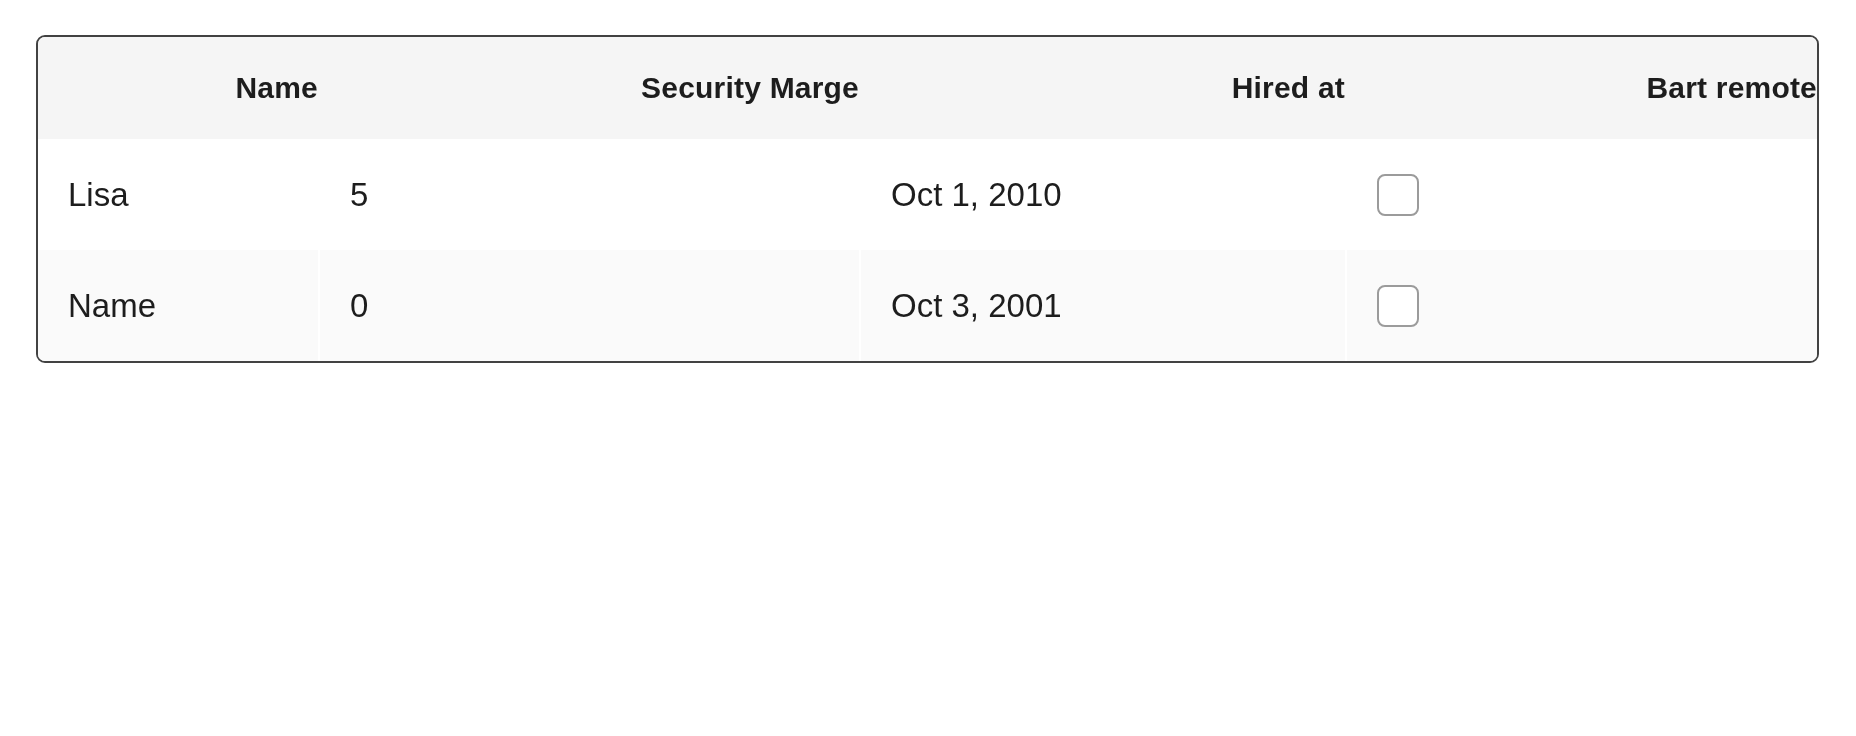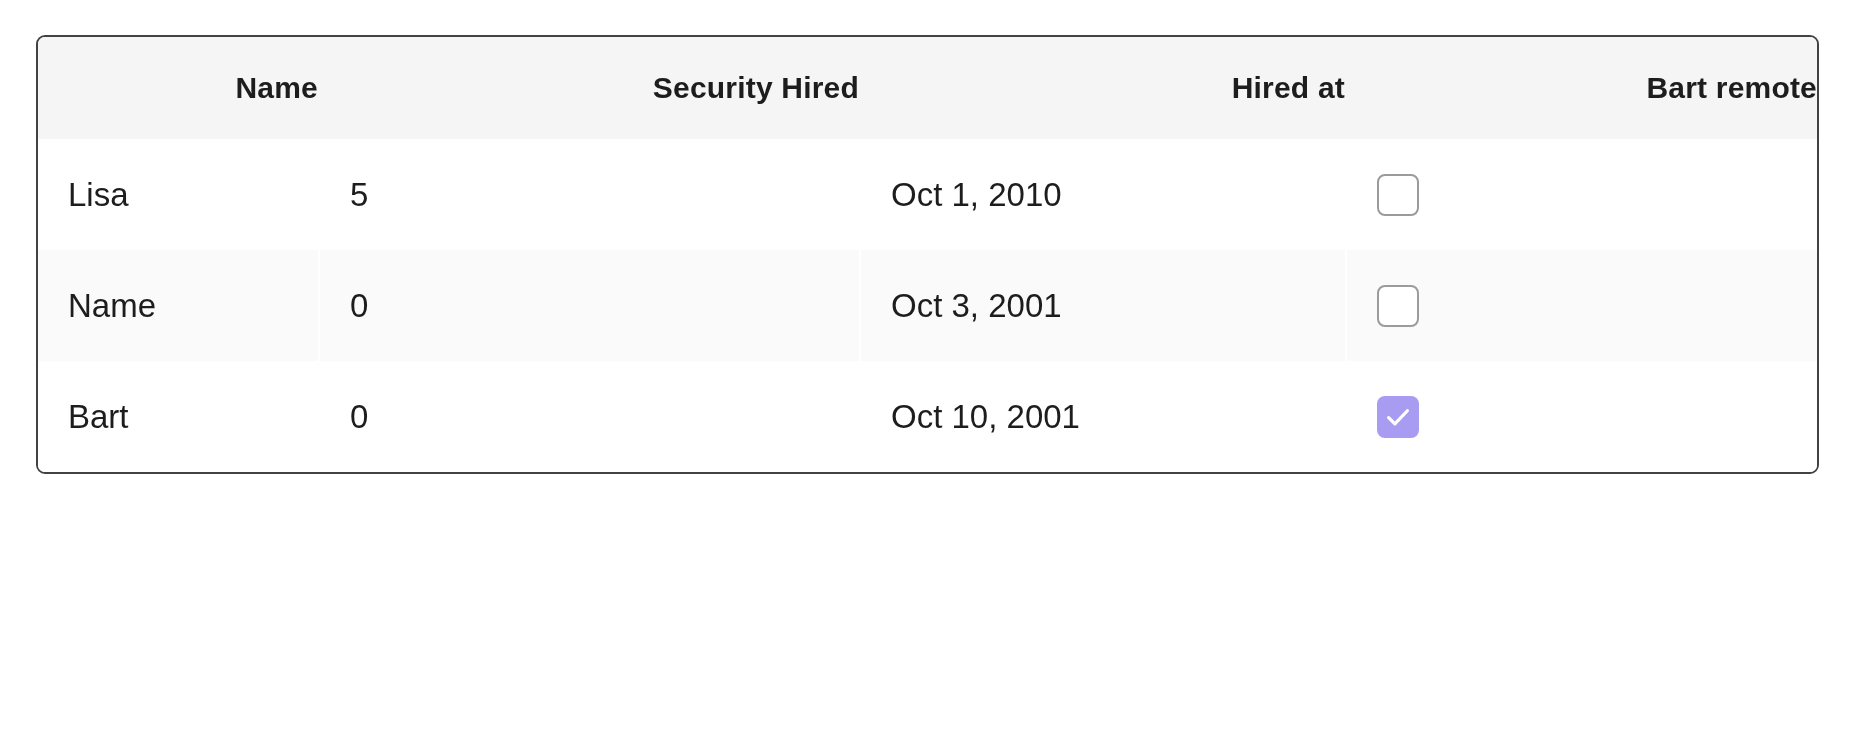--- a/index.html
+++ b/index.html
@@ -83,21 +83,21 @@
   <table>
     <colgroup>
       <col class="c1">
         <col class="c2">
         <col class="c3">
         <col class="c4">
     </colgroup>
     <thead>
       <tr>
         <th>Name</th>
-        <th>Security Hired</th>
+        <th>Security Marge</th>
         <th>Hired at</th>
         <th>Bart remote</th>
       </tr>
     </thead>
     <tbody id="table-body">
   <tr>
     <td class="c-name">Lisa</td>
     <td class="c-level">5</td>
     <td class="c-hired">Oct 1, 2010</td>
     <td>
@@ -112,28 +112,16 @@
     <td class="c-name">Name</td>
     <td class="c-level">0</td>
     <td class="c-hired">Oct 3, 2001</td>
     <td>
       <div class="checkbox" role="checkbox" aria-checked="false">
         
       </div>
     </td>
   </tr>
 
-  <tr>
-    <td class="c-name">Bart</td>
-    <td class="c-level">0</td>
-    <td class="c-hired">Oct 10, 2001</td>
-    <td>
-      <div class="checkbox checked" role="checkbox" aria-checked="true">
-        <svg viewBox="0 0 24 24" fill="none">
-          <path d="M4.5 12.5l5 5L19.5 7" stroke="#ffffff" stroke-width="2.6" stroke-linecap="round" stroke-linejoin="round"></path>
-        </svg>
-      </div>
-    </td>
-  </tr>
 
 </tbody>
   </table>
 </div>
 
 </body></html>

